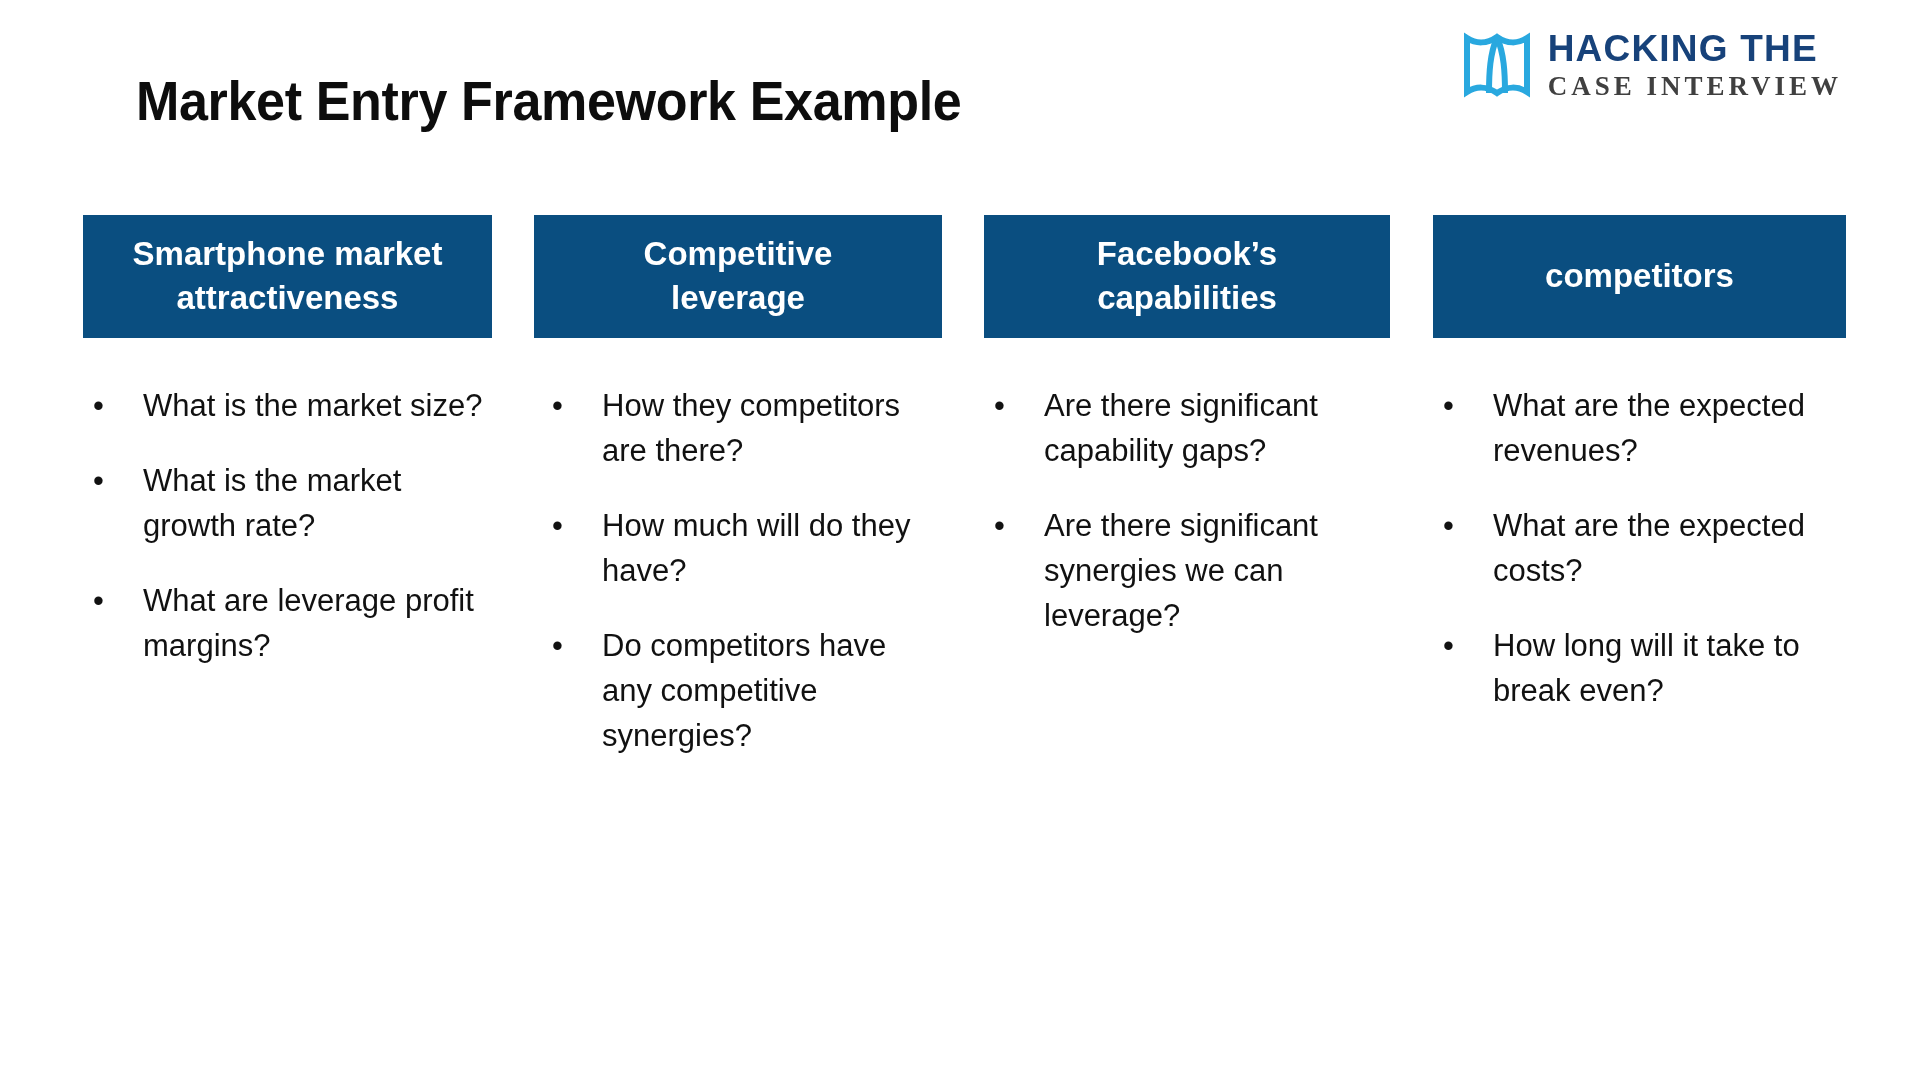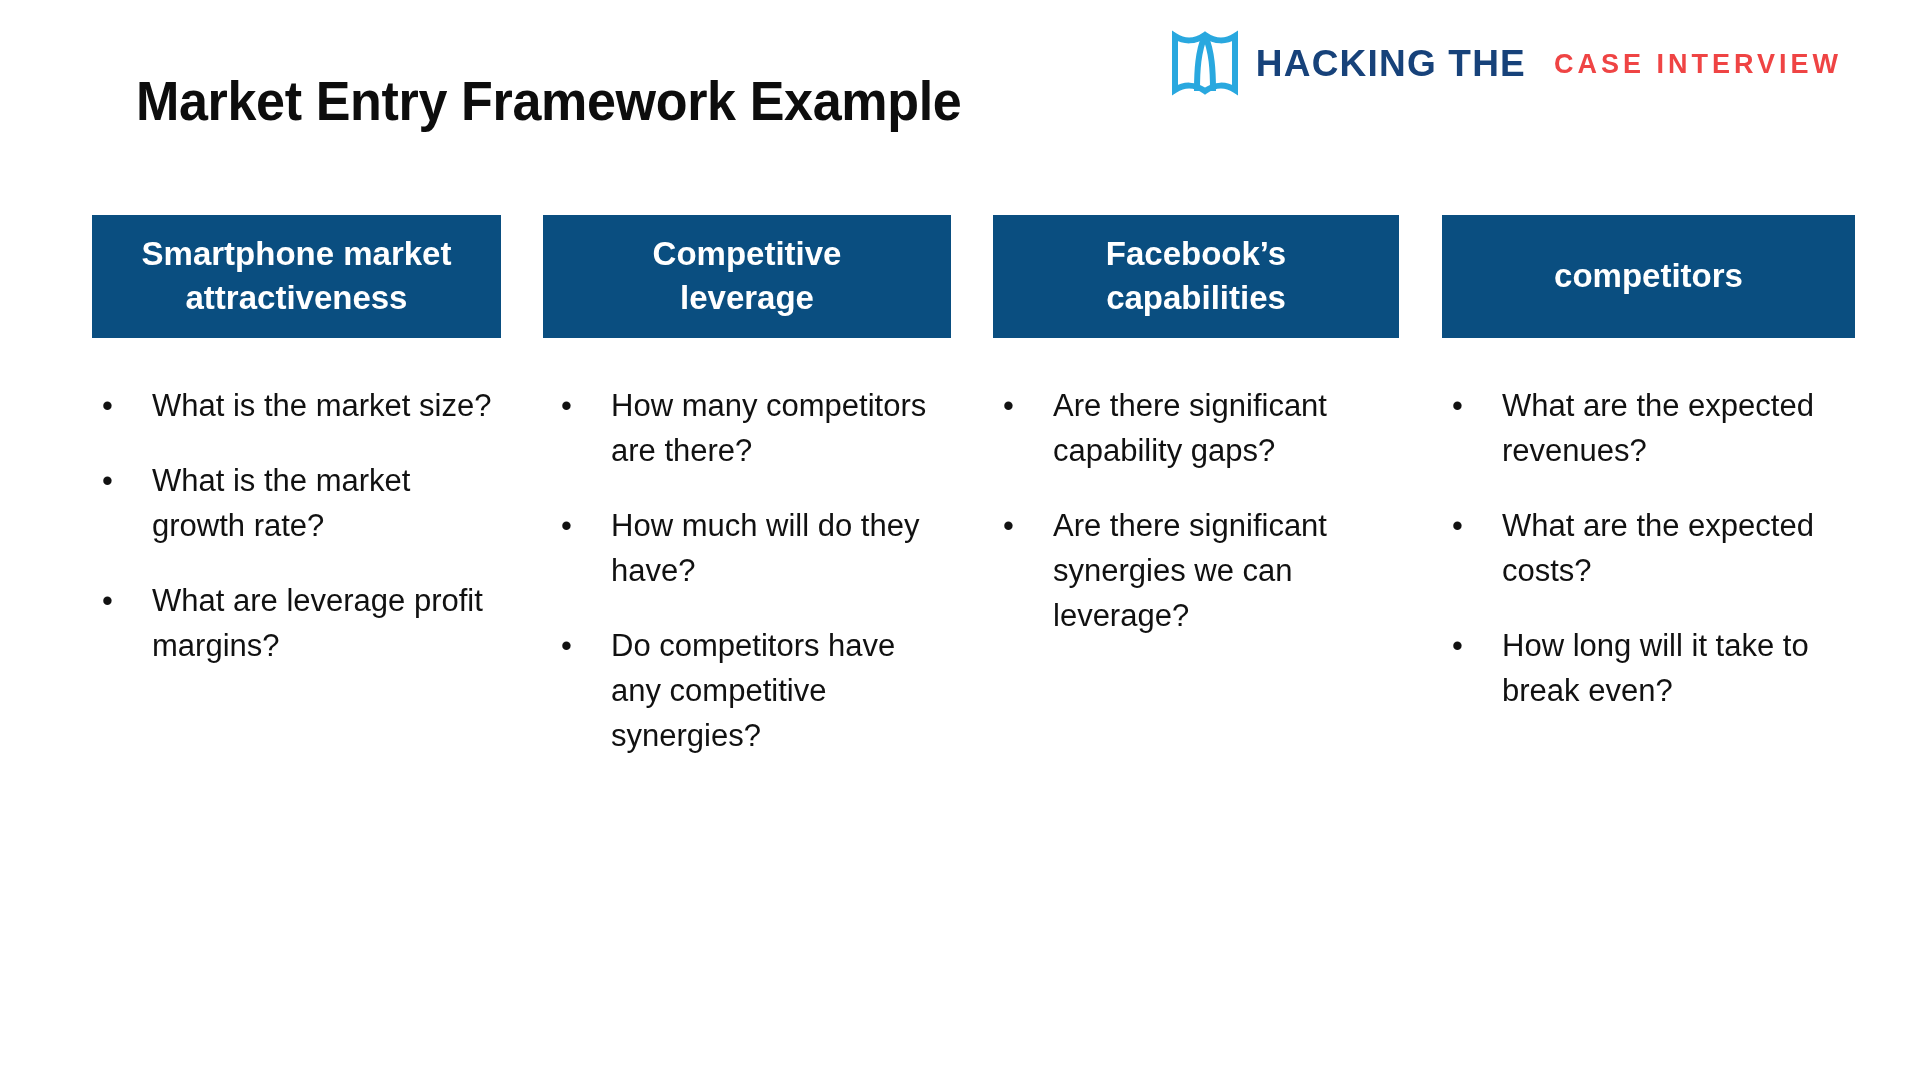--- a/index.html
+++ b/index.html
@@ -12,47 +12,47 @@
   }
   .slide{position:absolute;inset:0;background:#fff;}
 
   
   .logo{
     position:absolute;
     top:30px; right:78px;
     display:flex;align-items:center;gap:16px;
   }
   .logo-mark{width:70px;height:66px;display:block;flex:0 0 auto;}
-  .logo-words{display:flex;line-height:1;}
+  .logo-words{display:flex;flex-direction:column;line-height:1;}
   .logo-line1{
     font-size:37px;font-weight:bold;letter-spacing:1.2px;
     color:#17427A;font-family:"Liberation Sans", sans-serif;
   }
   .logo-line2{
     font-size:27px;font-weight:bold;letter-spacing:4.0px;
-    color:#ef4444;margin-top:6px;font-family:Liberation Sans, sans-serif;margin-left:28px;
+    color:#404040;margin-top:6px;font-family:Liberation Serif, serif;
   }
 
   
   .page-title{
     position:absolute;
     left:136px; top:68px;
     font-size:56px;
     font-weight:bold;
     color:#0d0d0d;
     letter-spacing:-0.4px;
     white-space:nowrap;
     transform:scaleX(0.93);
     transform-origin:left top;
   }
 
   
   .columns{
     position:absolute;
-    left:12px; top:215px; right:0;
+    left:3px; top:215px; right:0;
     display:flex;
   }
   .column{position:relative;}
   .col-0{margin-left:80px;width:409px;}
   .col-1{margin-left:42px;width:408px;}
   .col-2{margin-left:42px;width:406px;}
   .col-3{margin-left:43px;width:413px;}
 
   .col-header{
     background:#0A4E80;
@@ -152,21 +152,21 @@
     <div class="column col-1">
       <div class="col-header">
         <div>
           <span>Competitive</span>
           <span>leverage</span>
         </div>
       </div>
       <ul class="bullets">
         <li class="bullet">
           <span class="dot">•</span>
-          <span class="btext">How many competitors are there?</span>
+          <span class="btext">How they competitors are there?</span>
         </li>
         <li class="bullet">
           <span class="dot">•</span>
           <span class="btext">How much will do they have?</span>
         </li>
         <li class="bullet">
           <span class="dot">•</span>
           <span class="btext">Do competitors have any competitive synergies?</span>
         </li>
       </ul>

